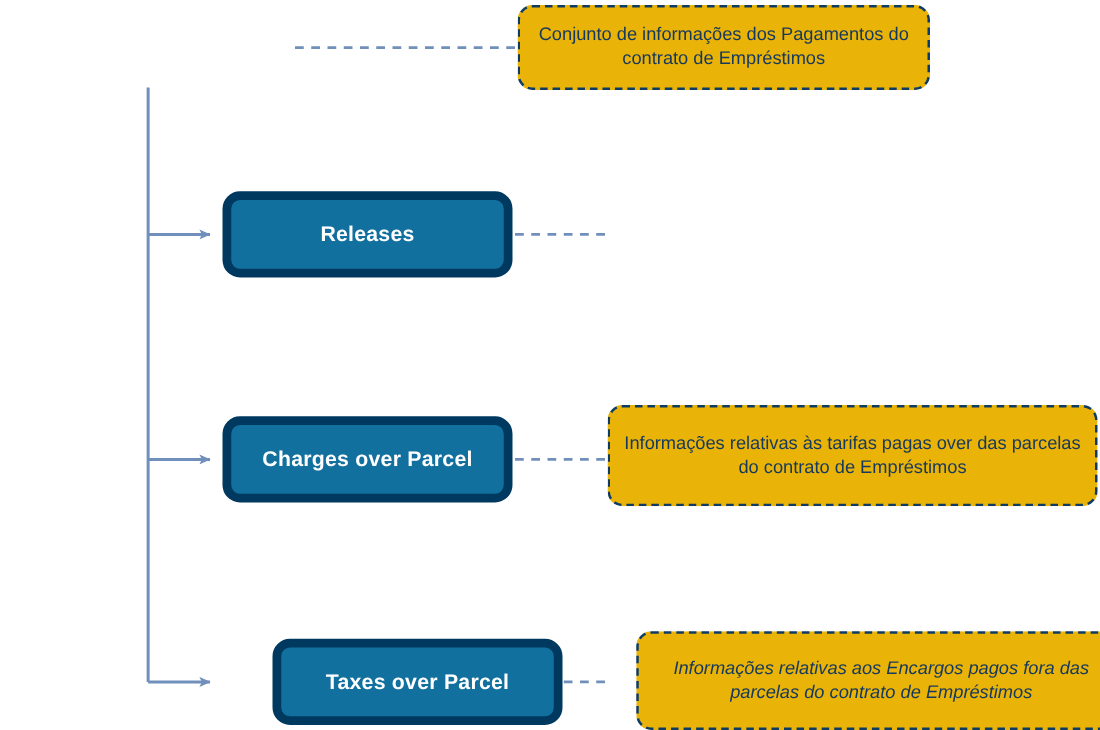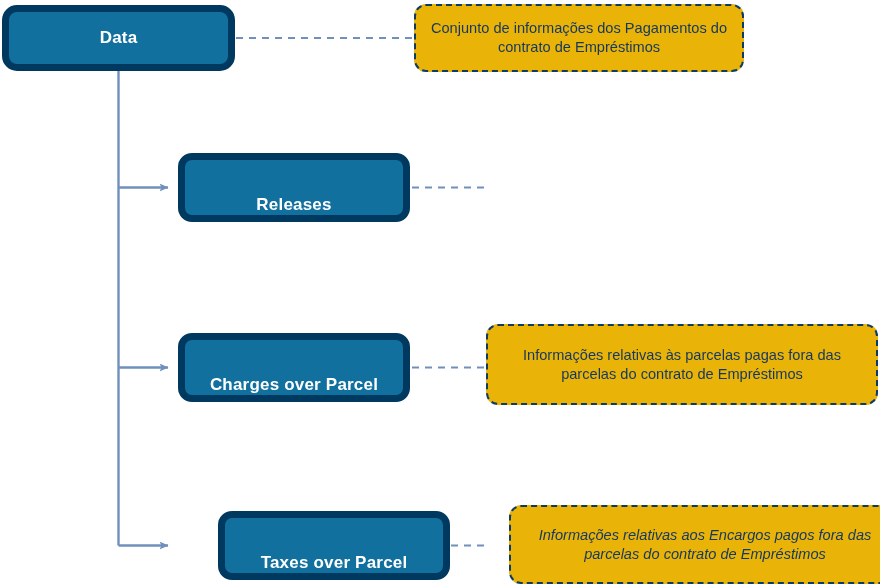--- a/index.html
+++ b/index.html
@@ -47,21 +47,20 @@
     width: 233px;
     height: 66px;
     font-size: 17px;
     border-radius: 15px;
   }
   .node-child {
     left: 178px;
     width: 232px;
     height: 69px;
     font-size: 17px;
-    align-items: flex-end;
   }
   .node-child.c1 { top: 153px; }
   .node-child.c2 { top: 333px; }
   .node-child.c3 { top: 511px; margin-left: 40px; }
 
   
   .note {
     position: absolute;
     box-sizing: border-box;
     background: #eab308;
@@ -125,42 +124,39 @@
     <path d="M118.5,367.5 L168,367.5" stroke="#7090bb" stroke-width="2.4" fill="none" marker-end="url(#arrowhead)"></path>
 
     <path d="M118.5,545.5 L168,545.5" stroke="#7090bb" stroke-width="2.4" fill="none" marker-end="url(#arrowhead)"></path>
 
     <path d="M236,38 L412,38" stroke="#7090bb" stroke-width="2.2" fill="none" stroke-dasharray="7 6"></path>
     <path d="M412,187.5 L490,187.5" stroke="#7090bb" stroke-width="2.2" fill="none" stroke-dasharray="7 6"></path>
     <path d="M412,367.5 L484,367.5" stroke="#7090bb" stroke-width="2.2" fill="none" stroke-dasharray="7 6"></path>
     <path d="M412,545.5 L484,545.5" stroke="#7090bb" stroke-width="2.2" fill="none" stroke-dasharray="7 6"></path>
   </svg>
 
-  <div class="node node-root">
-    <span>Data</span>
-  </div>
 
   <div class="node node-child c1">
     <span>Releases</span>
   </div>
 
   <div class="node node-child c2">
     <span>Charges over Parcel</span>
   </div>
 
   <div class="node node-child c3">
     <span>Taxes over Parcel</span>
   </div>
 
   <div class="note note-1">
     <span class="note-text">Conjunto de informações dos Pagamentos do contrato de Empréstimos</span>
   </div>
 
 
   <div class="note note-3">
-    <span class="note-text">Informações relativas às parcelas pagas fora das parcelas do contrato de Empréstimos</span>
+    <span class="note-text">Informações relativas às tarifas pagas over das parcelas do contrato de Empréstimos</span>
   </div>
 
   <div class="note note-4">
     <span class="note-text">Informações relativas aos Encargos pagos fora das parcelas do contrato de Empréstimos</span>
   </div>
 
 </div>
 
 </body></html>

